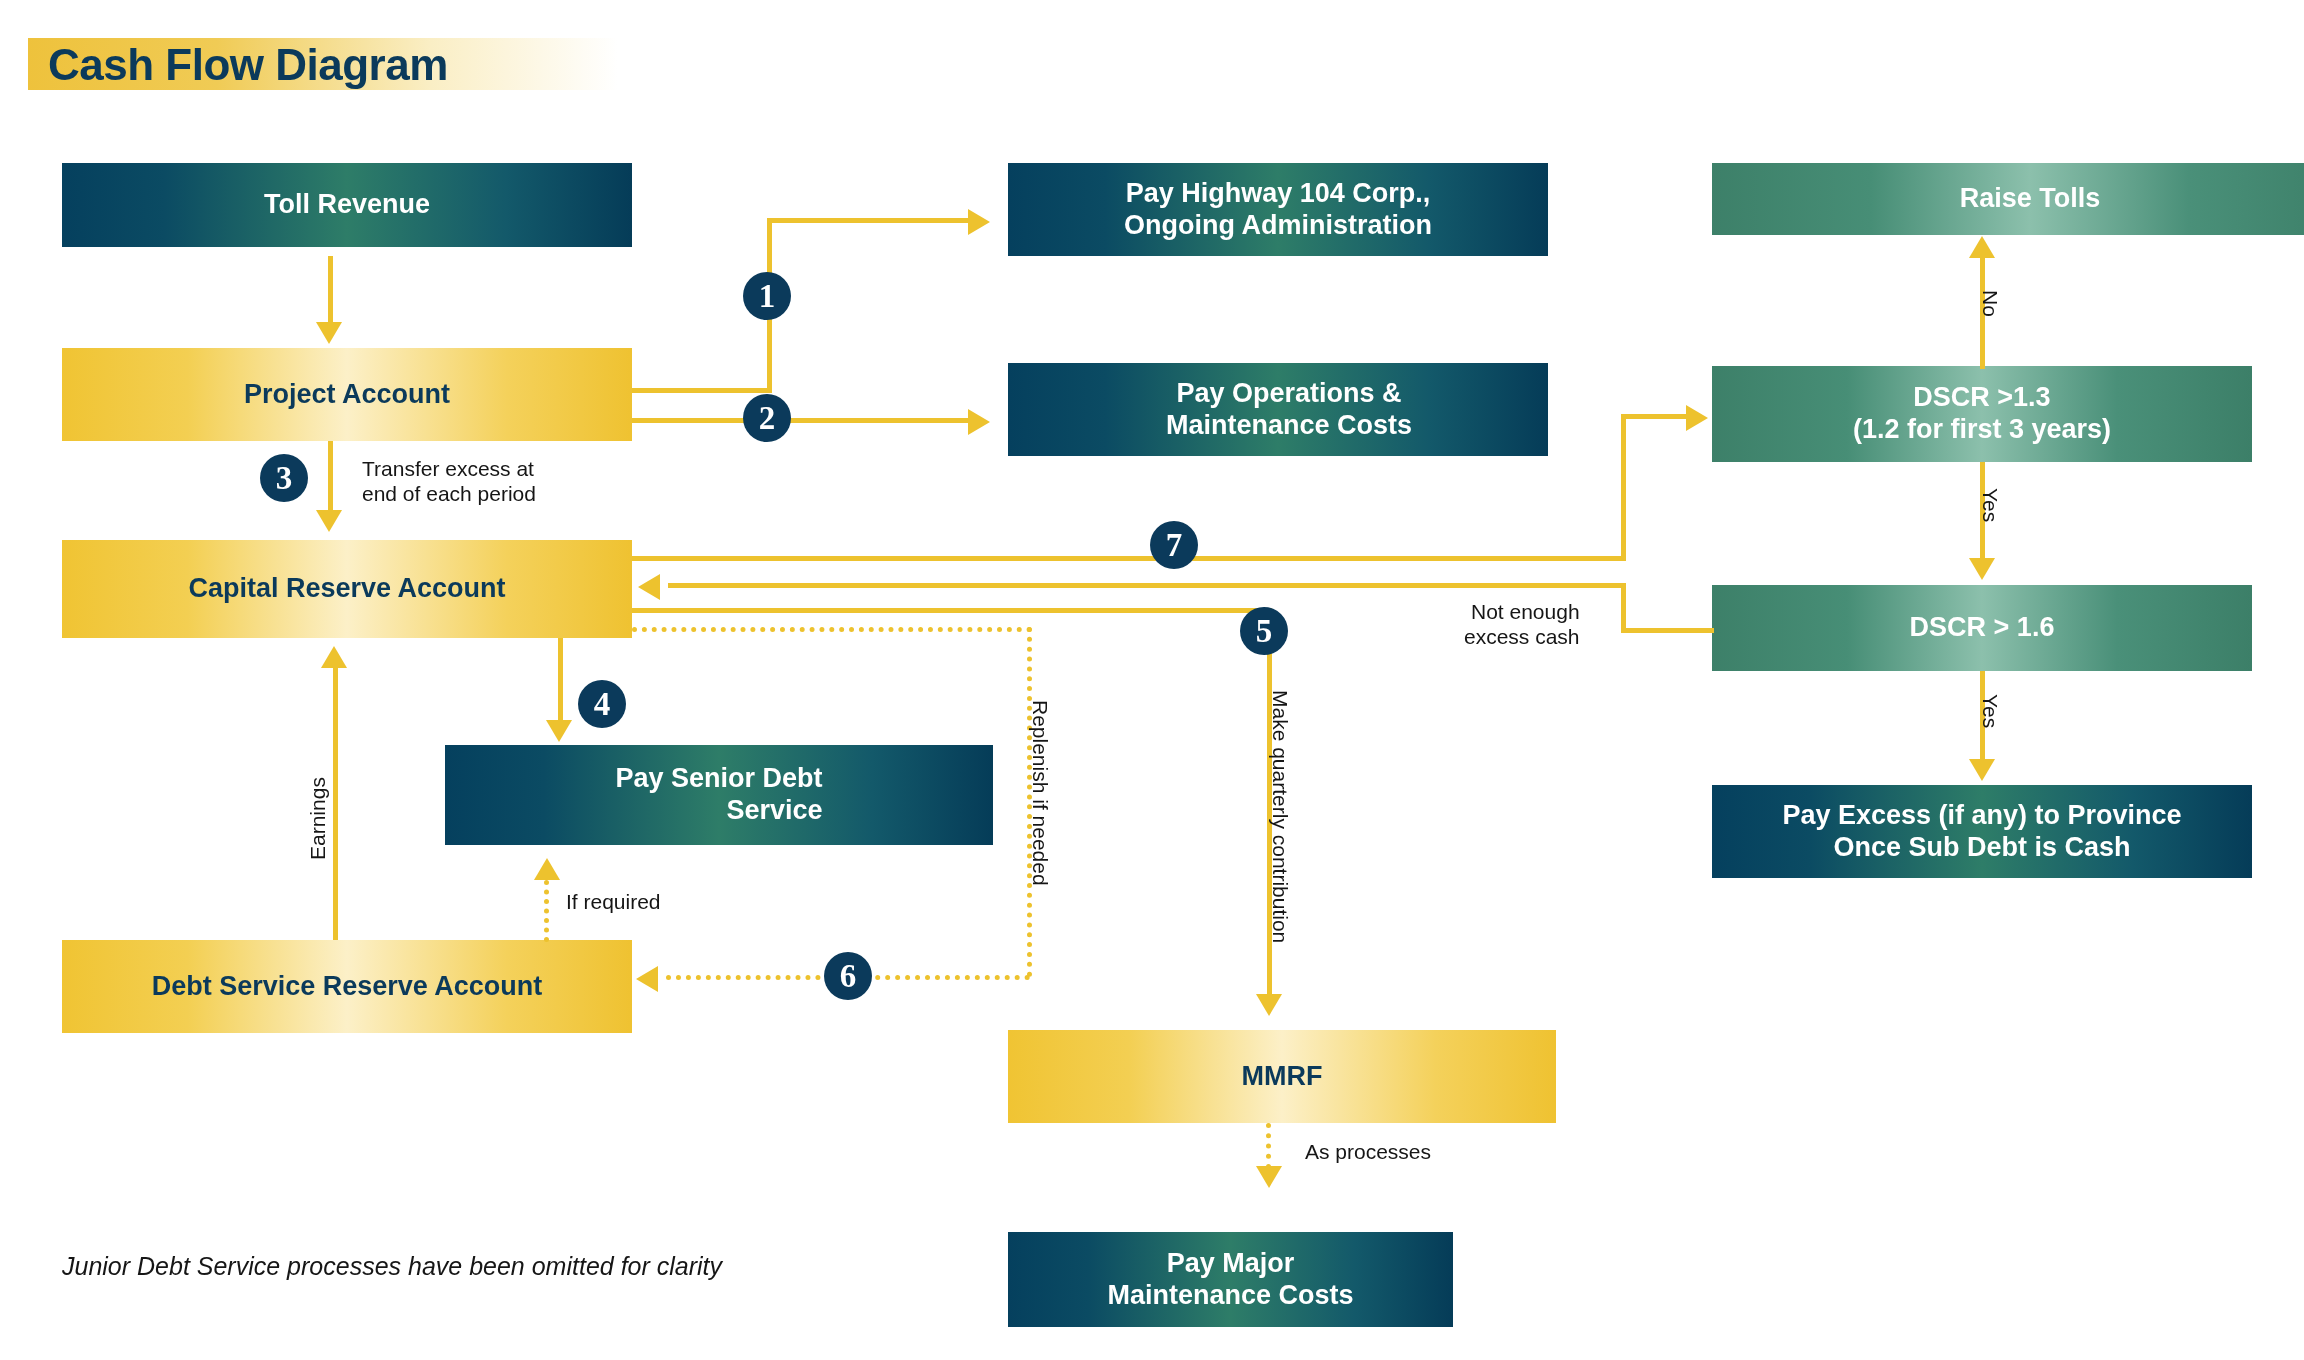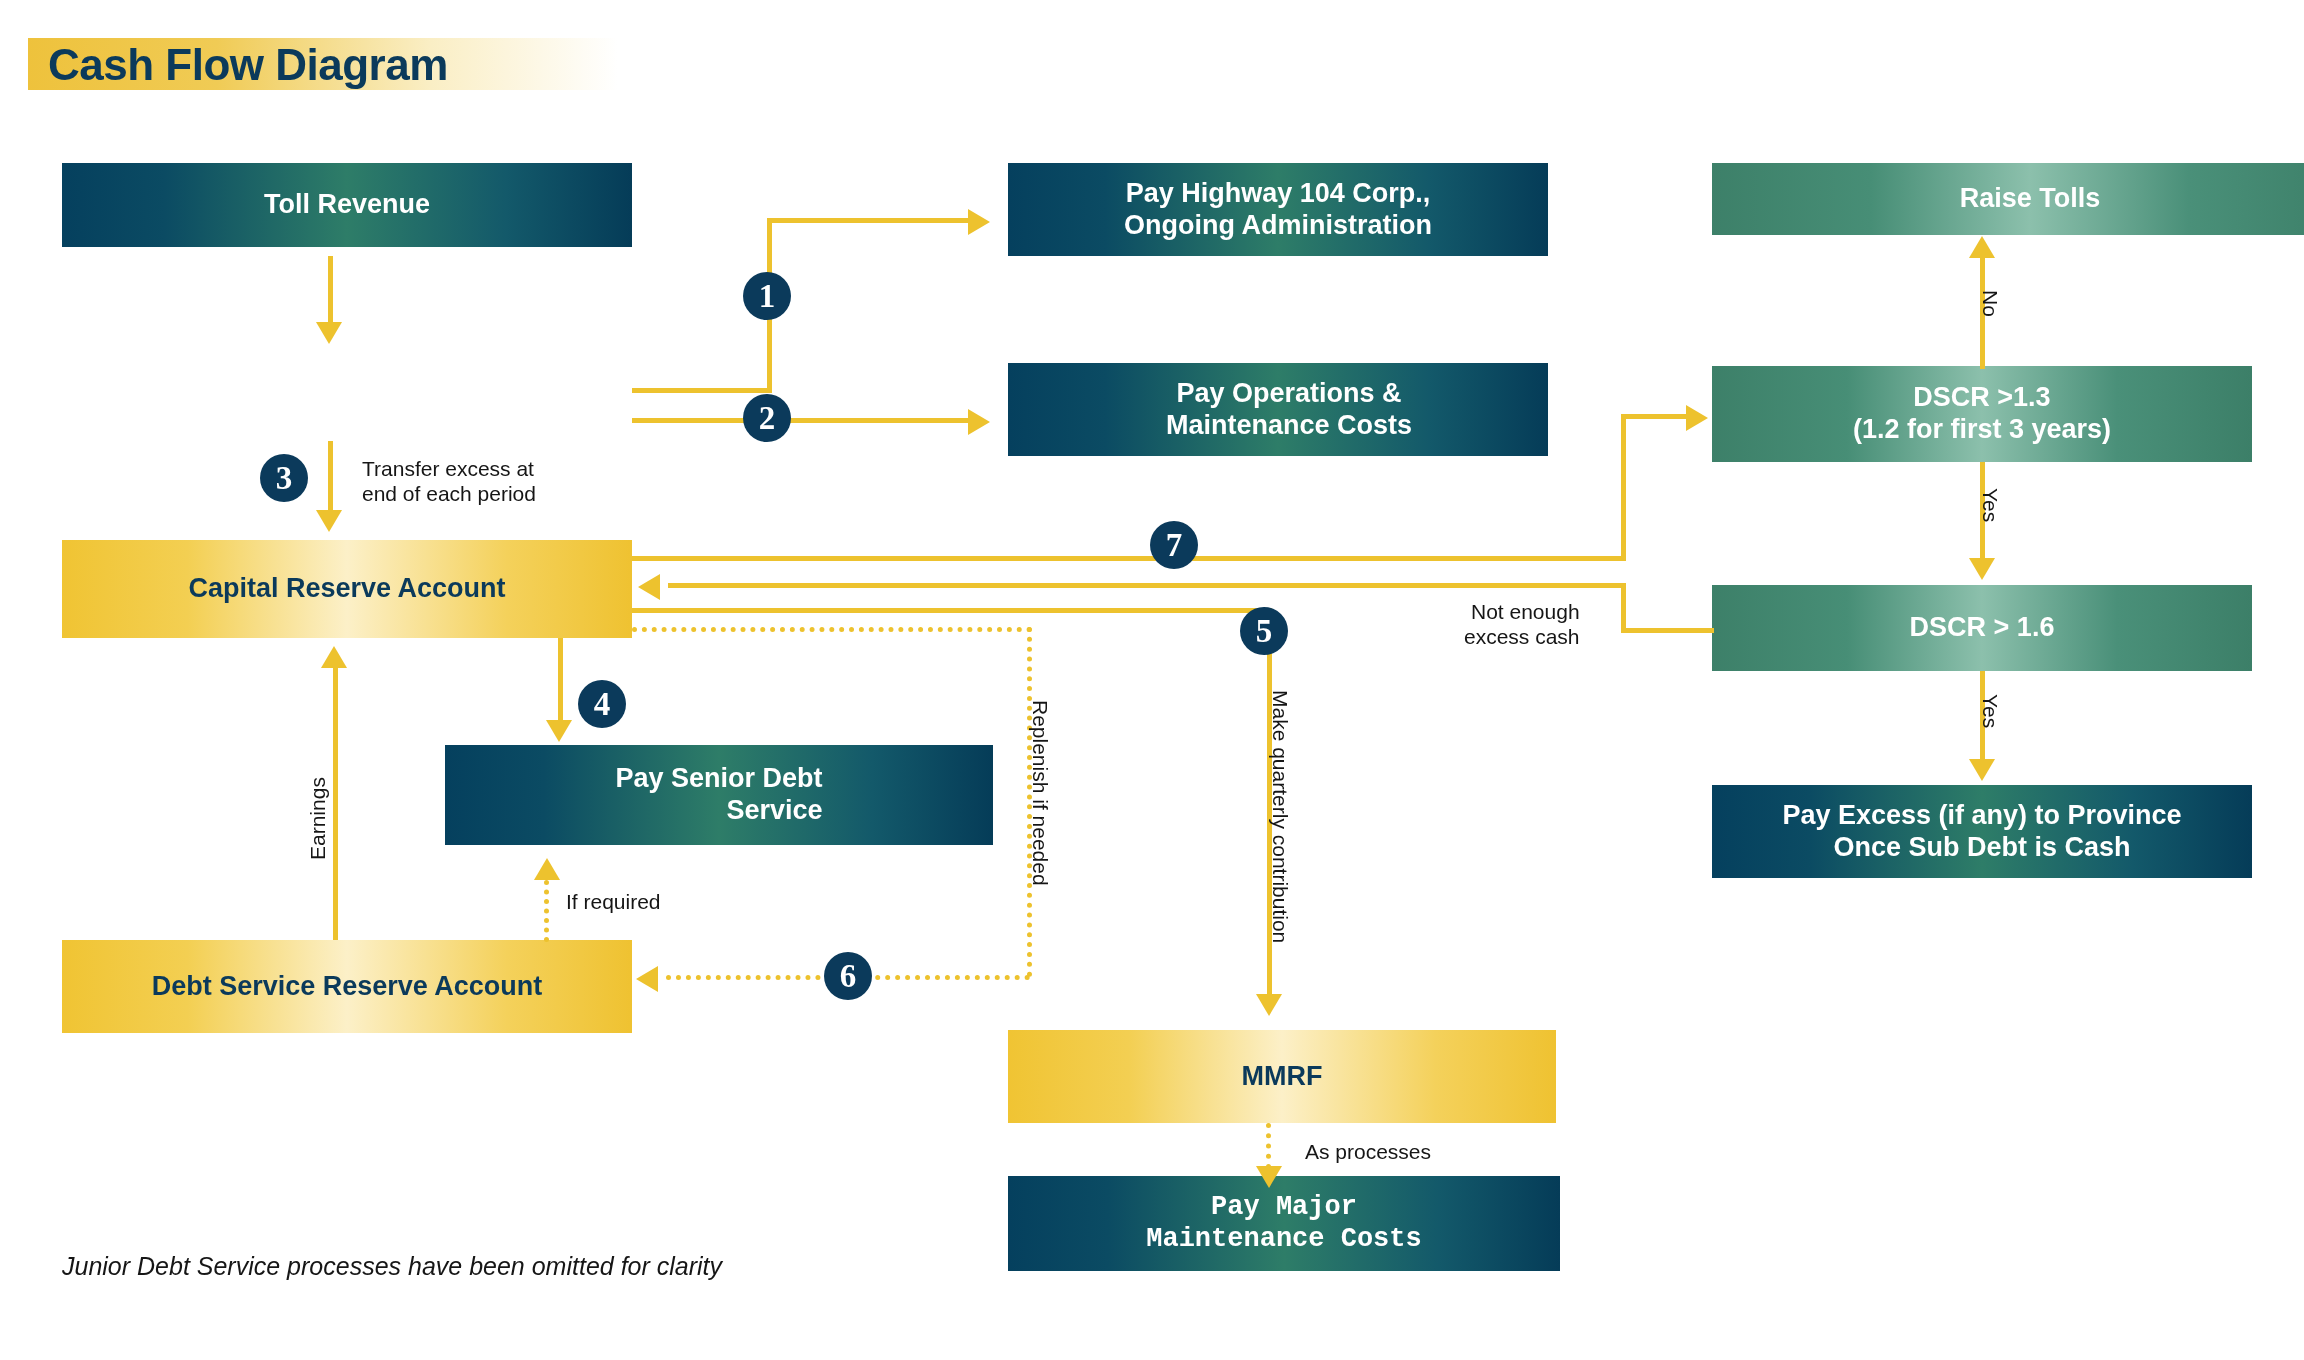--- a/index.html
+++ b/index.html
@@ -68,20 +68,23 @@
 
 <div id="canvas">
 
   <div class="title-banner"></div>
   <div class="title-text">Cash Flow Diagram</div>
 
   <div class="box navy" style="left:62px;top:163px;width:570px;height:84px;">
     <span class="lbl">Toll Revenue</span>
   </div>
 
+  <div class="box gold" style="left:62px;top:348px;width:570px;height:93px;">
+    <span class="lbl">Project Account</span>
+  </div>
 
   <div class="box gold" style="left:62px;top:540px;width:570px;height:98px;">
     <span class="lbl">Capital Reserve Account</span>
   </div>
 
   <div class="box gold" style="left:62px;top:940px;width:570px;height:93px;">
     <span class="lbl">Debt Service Reserve Account</span>
   </div>
 
   <div class="box navy" style="left:1008px;top:163px;width:540px;height:93px;">
@@ -96,21 +99,21 @@
 
   <div class="box navy" style="left:445px;top:745px;width:548px;height:100px;text-align:right;">
     <span class="lbl">Pay Senior Debt
 Service</span>
   </div>
 
   <div class="box gold" style="left:1008px;top:1030px;width:548px;height:93px;">
     <span class="lbl">MMRF</span>
   </div>
 
-  <div class="box navy" style="left:1008px;top:1176px;width:552px;height:95px;font-family:Liberation Mono, monospace;">
+  <div class="box navy" style="left:1008px;top:1232px;width:445px;height:95px;">
     <span class="lbl">Pay Major
 Maintenance Costs</span>
   </div>
 
   <div class="box green" style="left:1712px;top:163px;width:636px;height:72px;">
     <span class="lbl">Raise Tolls</span>
   </div>
 
   <div class="box green" style="left:1712px;top:366px;width:540px;height:96px;">
     <span class="lbl">DSCR &gt;1.3

